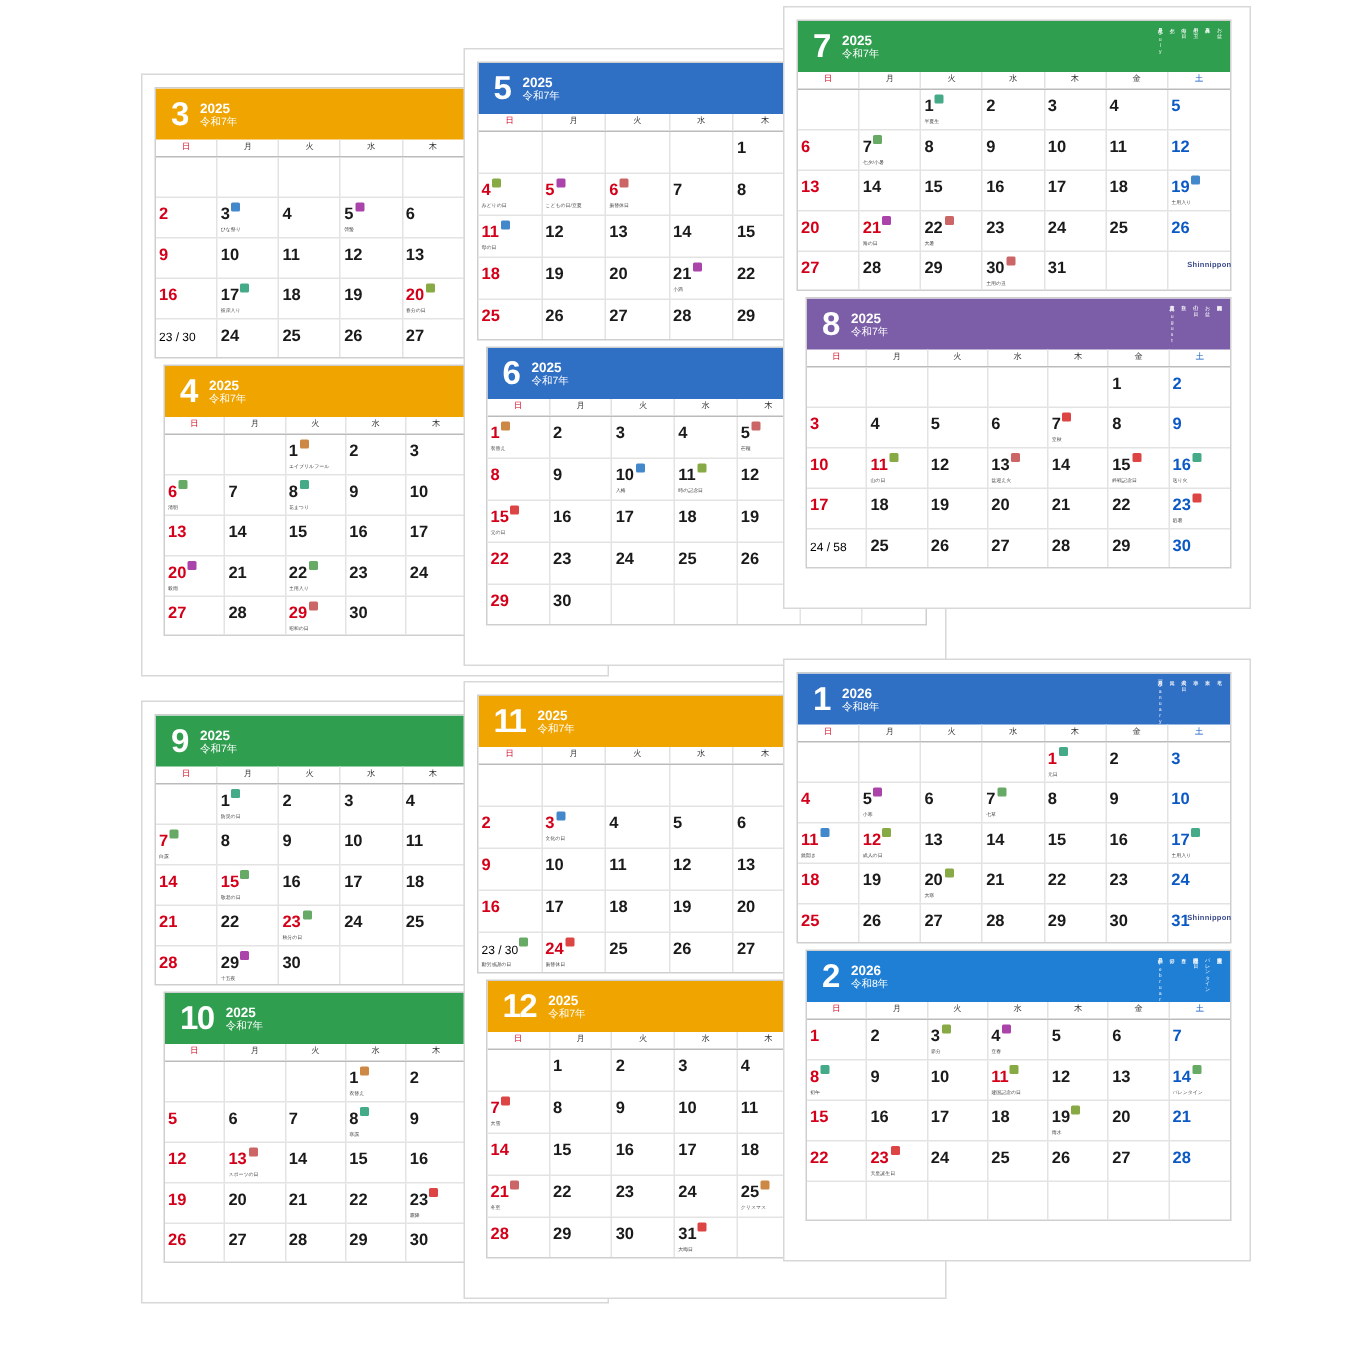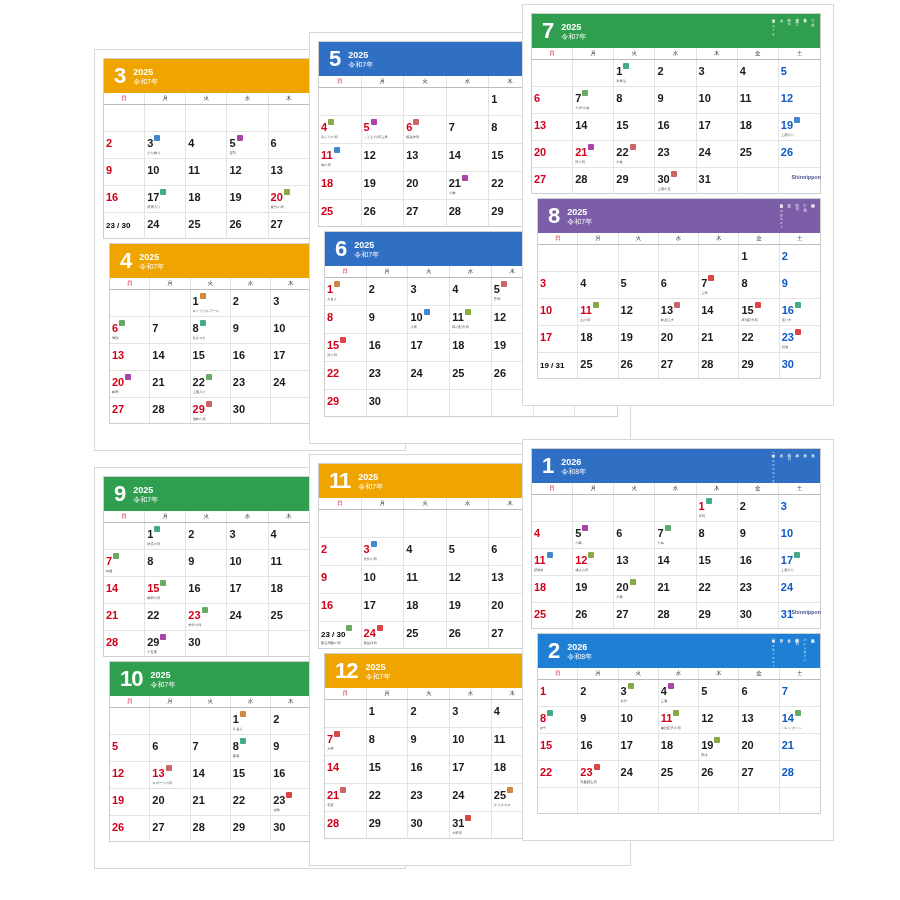--- a/index.html
+++ b/index.html
@@ -107,21 +107,21 @@
     overflow:hidden;
   }
   .mk{
     display:inline-block;
     width:6px;height:6px;
     border-radius:1px;
     vertical-align:top;
     margin-left:1px;
     margin-top:2px;
   }
-  .dual{font-size:8px;font-weight:bold;line-height:9px;}
+  .dual{font-size:8px;font-weight:normal;line-height:9px;}
   .brand{
     position:absolute;
     font-size:5px;
     color:#3a4a8a;
     font-weight:bold;
     letter-spacing:.2px;
   }
 </style>
 </head>
 <body>
@@ -491,21 +491,21 @@
           <div class="cell"><span class="dnum">14</span></div>
           <div class="cell"><span class="dnum">15</span><span class="mk" style="background: rgb(221, 68, 68);"></span><span class="sub">終戦記念日</span></div>
           <div class="cell sat"><span class="dnum">16</span><span class="mk" style="background: rgb(68, 170, 136);"></span><span class="sub">送り火</span></div>
           <div class="cell sun"><span class="dnum">17</span></div>
           <div class="cell"><span class="dnum">18</span></div>
           <div class="cell"><span class="dnum">19</span></div>
           <div class="cell"><span class="dnum">20</span></div>
           <div class="cell"><span class="dnum">21</span></div>
           <div class="cell"><span class="dnum">22</span></div>
           <div class="cell sat"><span class="dnum">23</span><span class="mk" style="background: rgb(221, 68, 68);"></span><span class="sub">処暑</span></div>
-          <div class="cell sun overflow"><span class="dual">19 / 31</span></div>
+          <div class="cell sun overflow"><span class="dual">24 / 58</span></div>
           <div class="cell"><span class="dnum">25</span></div>
           <div class="cell"><span class="dnum">26</span></div>
           <div class="cell"><span class="dnum">27</span></div>
           <div class="cell"><span class="dnum">28</span></div>
           <div class="cell"><span class="dnum">29</span></div>
           <div class="cell sat"><span class="dnum">30</span></div>
         </div>
       </div>
       <div class="brand" style="right: 12px; top: 169px;">Shinnippon</div>
     </div>

